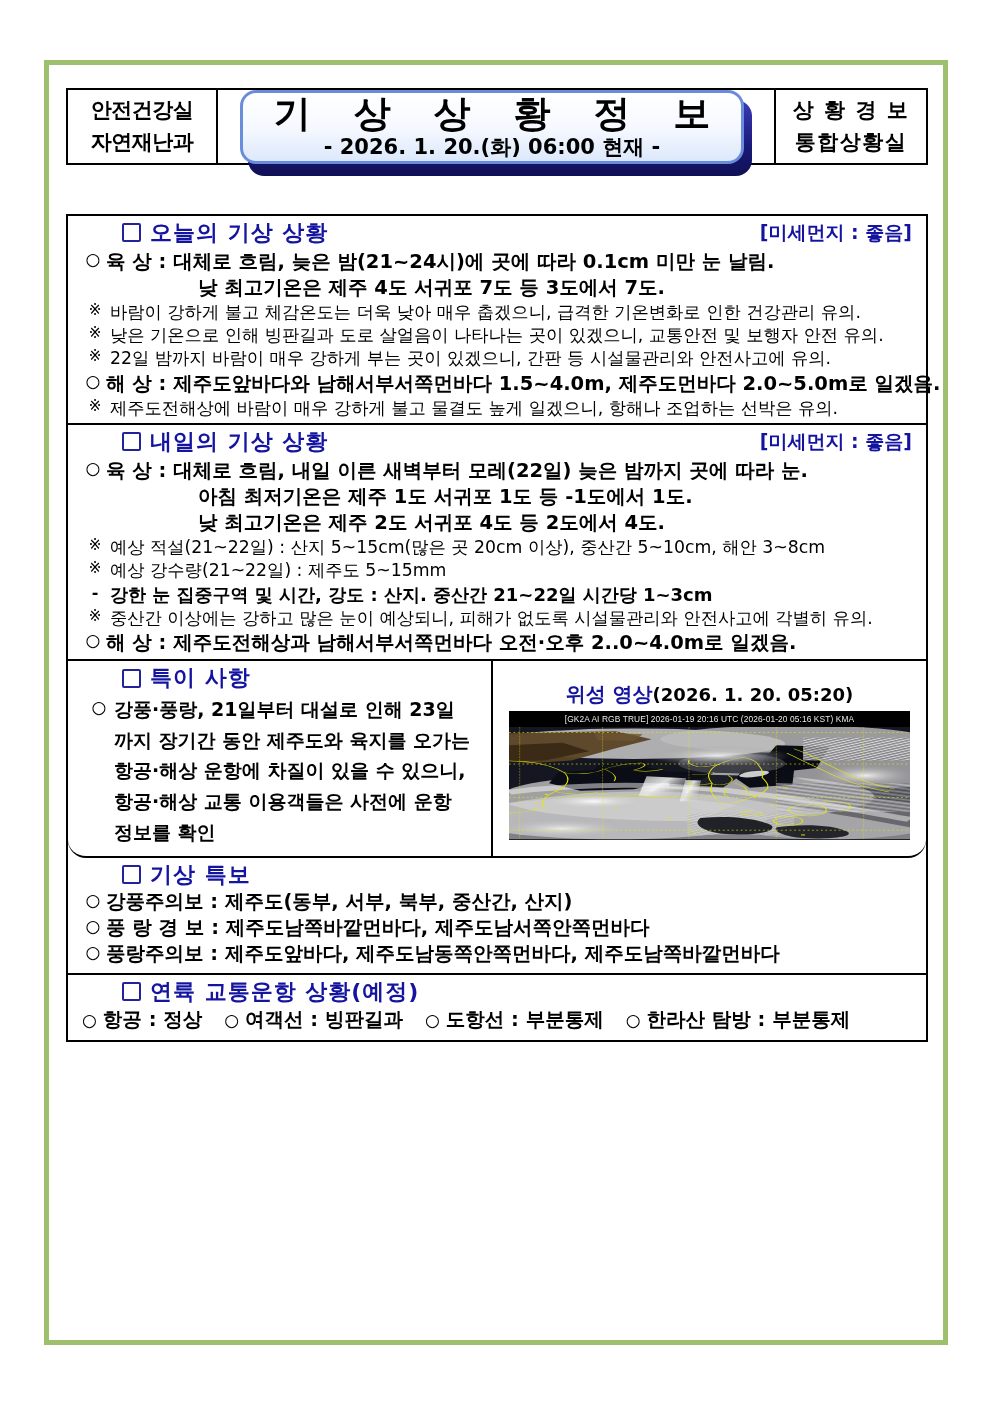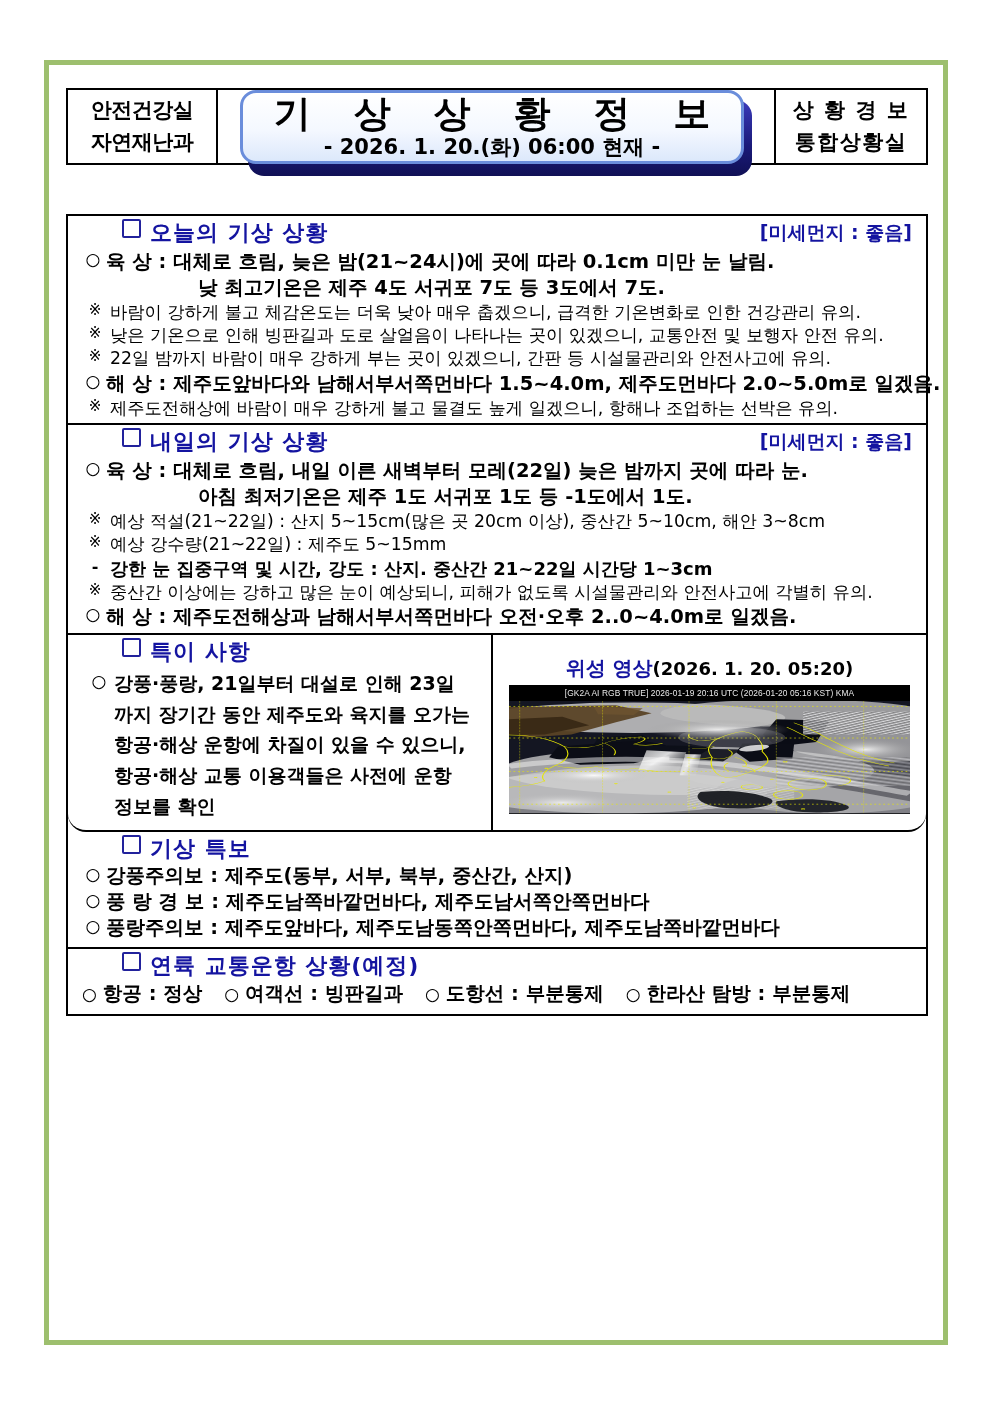--- a/index.html
+++ b/index.html
@@ -71,21 +71,21 @@
     position:absolute;left:66px;top:214px;width:862px;
     border:2px solid #000;box-sizing:border-box;background:#fff;
   }
   .sect{border-bottom:2px solid #000;box-sizing:border-box;}
   .sect:last-child{border-bottom:none;}
 
   .sect-head{
     display:flex;align-items:center;justify-content:space-between;
     padding:3px 14px 1px 14px;
   }
-  .sect-title{display:flex;align-items:flex-start;gap:9px;padding-left:40px;}
+  .sect-title{display:flex;align-items:center;gap:9px;padding-left:40px;}
   .chk{
     width:19px;height:19px;border:2px solid #22229c;box-sizing:border-box;
     display:inline-block;background:#fff;border-radius:2px;
   }
   .sect-title-txt{
     font-size:22px;font-weight:bold;color:#1414a0;letter-spacing:1px;
     font-family:"DejaVu Sans",sans-serif;line-height:1.25;
   }
   .badge{
     font-size:19px;font-weight:bold;color:#1414a0;
@@ -245,20 +245,24 @@
         <span class="badge">[미세먼지 : 좋음]</span>
       </div>
       <div class="lines" id="tomorrow-lines">
           <div class="ln row-o">
             <span class="bul">○</span>
             <span class="txt">육 상 : 대체로 흐림, 내일 이른 새벽부터 모레(22일) 늦은 밤까지 곳에 따라 눈.</span>
           </div>
           <div class="ln row-c">
             <span class="bul"></span>
             <span class="txt">아침 최저기온은 제주 1도 서귀포 1도 등 -1도에서 1도.</span>
+          </div>
+          <div class="ln row-c">
+            <span class="bul"></span>
+            <span class="txt">낮 최고기온은 제주 2도 서귀포 4도 등 2도에서 4도.</span>
           </div>
           <div class="ln row-n">
             <span class="bul">※</span>
             <span class="txt">예상 적설(21~22일) : 산지 5~15cm(많은 곳 20cm 이상), 중산간 5~10cm, 해안 3~8cm</span>
           </div>
           <div class="ln row-n">
             <span class="bul">※</span>
             <span class="txt">예상 강수량(21~22일) : 제주도 5~15mm</span>
           </div>
           <div class="ln row-d">

